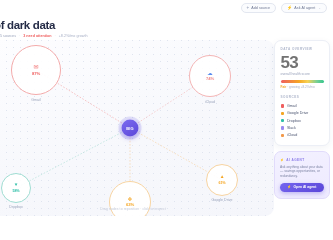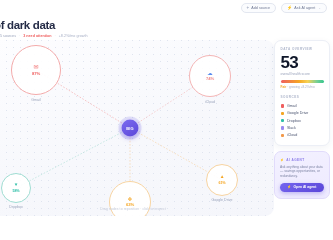--- a/index.html
+++ b/index.html
@@ -97,21 +97,21 @@
     background: #ffffff;
     border: 0.5px solid #eceff6;
     border-radius: 7px;
     box-shadow: 0 2px 7px rgba(40,50,90,0.055);
     padding: 6px 5.5px;
   }
   .eyebrow {
     font-size: 3.1px; letter-spacing: .5px; text-transform: uppercase;
     color: #aeb6cb; font-weight: 700; margin-bottom: 3px;
   }
-  .bignum { font-size: 17px; font-weight: 700; color: #0f172a; line-height: 17px; letter-spacing: -0.6px; }
+  .bignum { font-size: 17px; font-weight: 700; color: #737373; line-height: 17px; letter-spacing: -0.6px; }
   .bignum-sub { font-size: 3.4px; color: #9aa3bb; margin-top: 1px; }
   .gradbar {
     margin-top: 4px; height: 2.8px; border-radius: 2px;
     background: linear-gradient(90deg,#ef5f5f 0%,#f5a623 42%,#f7d154 62%,#6fcf97 85%,#35c58b 100%);
   }
   .gradnote { margin-top: 2.5px; font-size: 3.1px; color: #a8b0c6; white-space: nowrap; }
   .gradnote b { color: #f5a623; font-weight: 700; }
 
   .src-list { margin-top: 0; }
   .src-row {

